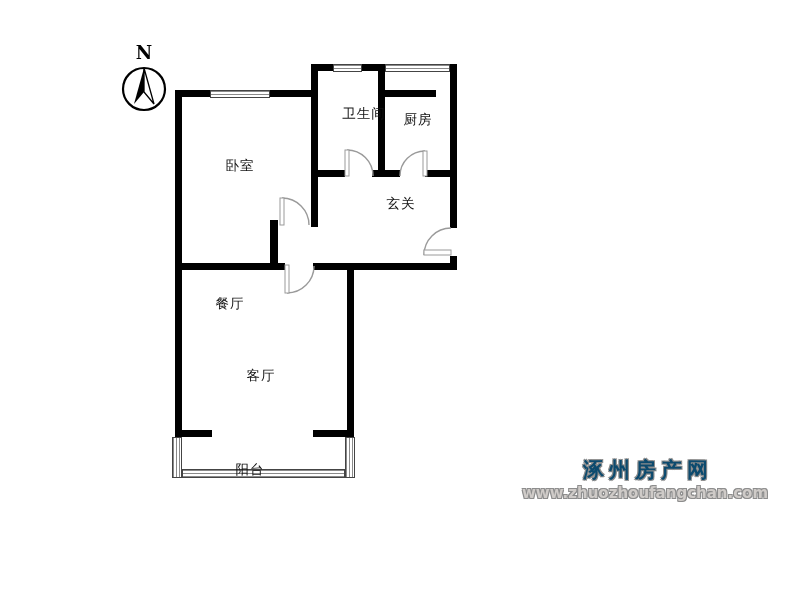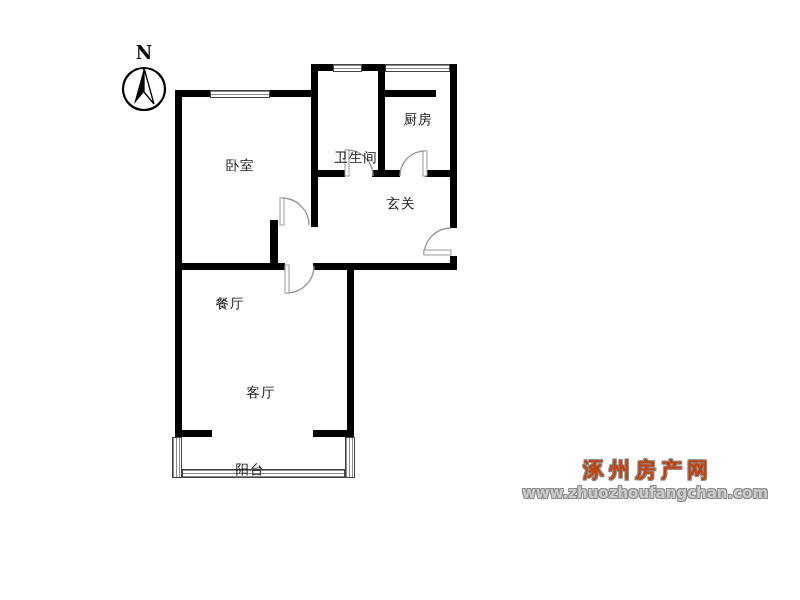--- a/index.html
+++ b/index.html
@@ -23,21 +23,21 @@
   }
   .compass-n{
     position:absolute;transform:translate(-50%,-50%);
     font-family:"DejaVu Serif","Liberation Serif",serif;
     font-weight:bold;font-size:18px;color:#000;
   }
   .watermark{position:absolute;text-align:center;color:var(--wm,#a8a29d);user-select:none;}
   .wm-name{
     position:absolute;transform:translate(-50%,-50%);left:648px;top:470px;
     font-size:21px;font-weight:bold;letter-spacing:5px;white-space:nowrap;
-    color:#c2410c;
+    color:#0c4a6e;
     text-shadow:-1px -1px 0 #8d8d8d,1px -1px 0 #8d8d8d,-1px 1px 0 #8d8d8d,1px 1px 0 #8d8d8d;
   }
   .wm-url{
     position:absolute;transform:translate(-50%,-50%);left:645px;top:493px;
     font-size:15px;font-weight:bold;white-space:nowrap;
     color:#cfcbc8;
     text-shadow:-1px -1px 0 #8d8d8d,1px -1px 0 #8d8d8d,-1px 1px 0 #8d8d8d,1px 1px 0 #8d8d8d;
   }
 </style>
 </head>
@@ -92,25 +92,25 @@
     <g>
       <circle cx="144" cy="89" r="21" fill="none" stroke="#000" stroke-width="2.2"></circle>
       <polygon points="144,68 134,104 144,92" fill="#000"></polygon>
       <polygon points="144,68 154,104 144,92" fill="#fff" stroke="#000" stroke-width="1.3"></polygon>
     </g>
   </svg>
 
   <div class="compass-n" style="left:144px;top:52px;">N</div>
 
   <div class="room-label" style="left:240px;top:166px;">卧室</div>
-  <div class="room-label" style="left:356px;top:114px;margin-top:44px;">卫生间</div>
+  <div class="room-label" style="left:364px;top:114px;">卫生间</div>
   <div class="room-label" style="left:418px;top:120px;">厨房</div>
   <div class="room-label" style="left:401px;top:204px;">玄关</div>
   <div class="room-label" style="left:230px;top:304px;">餐厅</div>
-  <div class="room-label" style="left:261px;top:393px;text-align:center;">客厅</div>
+  <div class="room-label" style="left:261px;top:376px;text-align:center;">客厅</div>
   <div class="room-label" style="left:250px;top:470px;">阳台</div>
 
   <div class="watermark">
     <div class="wm-name">涿州房产网</div>
     <div class="wm-url">www.zhuozhoufangchan.com</div>
   </div>
 
 </div>
 
 </body></html>

